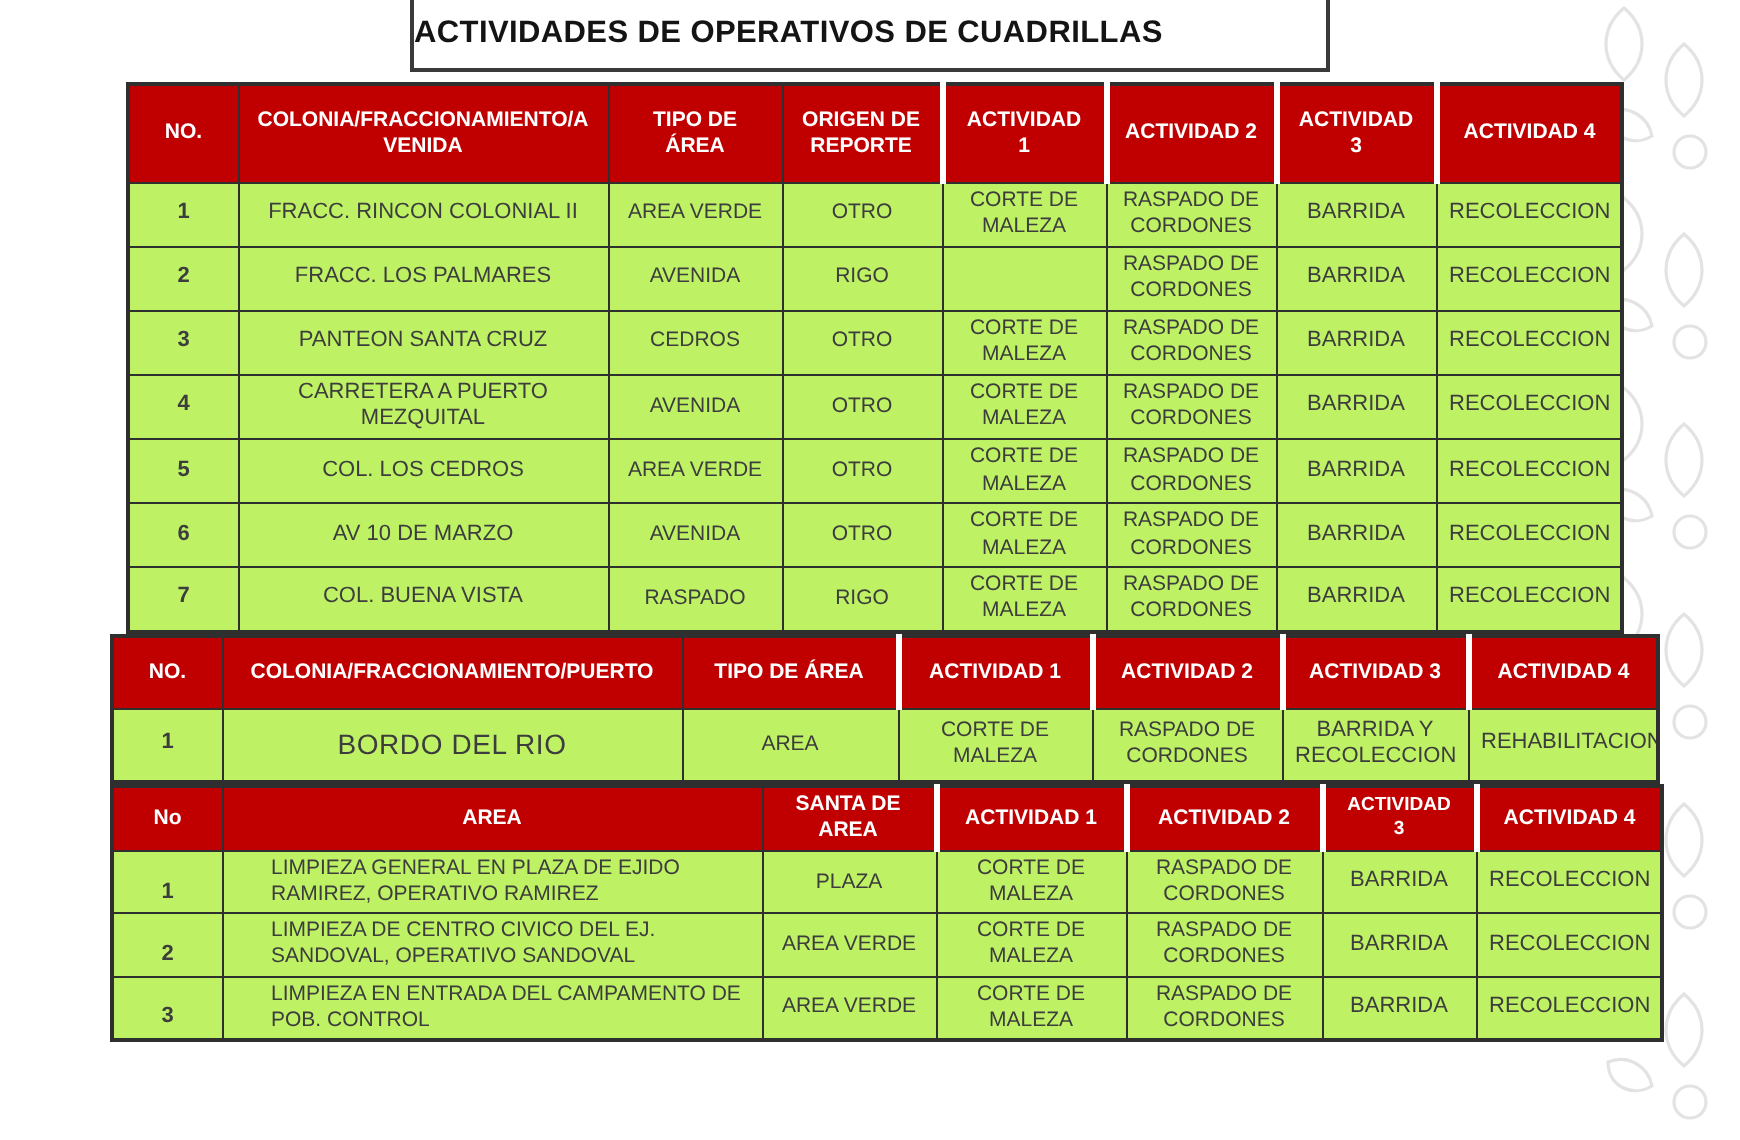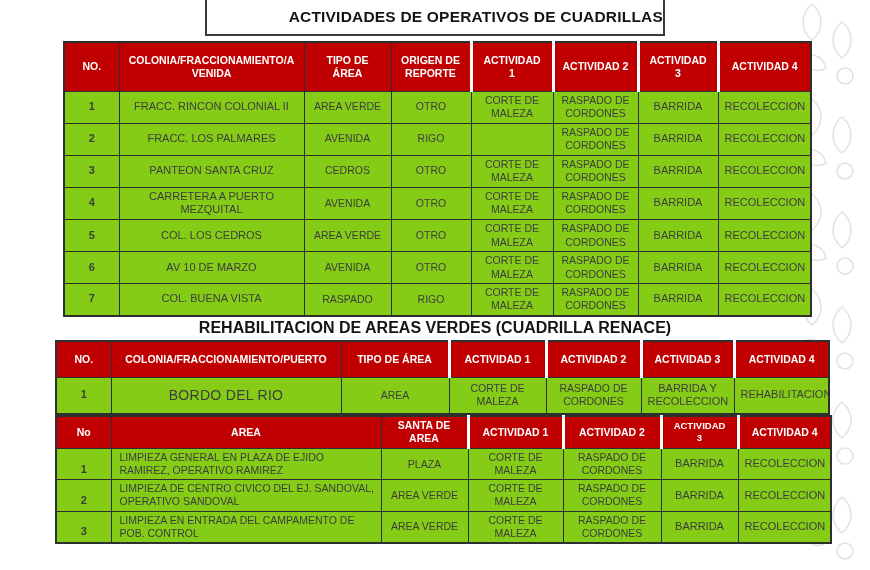--- a/index.html
+++ b/index.html
@@ -12,30 +12,30 @@
   body{
     width:870px;height:570px;overflow:hidden;background:#ffffff;position:relative;
     font-family:"Liberation Sans", sans-serif;color:var(--ink);
   }
   .watermark{position:absolute;top:0;right:0;width:80px;height:570px;z-index:0;}
   .content{position:relative;z-index:1;}
 
   .box-title{
     margin:0 0 0 205px;width:460px;height:36px;box-sizing:border-box;
     border-left:2px solid #3a3a3a;border-right:2px solid #3a3a3a;border-bottom:2px solid #3a3a3a;
-    display:flex;align-items:center;justify-content:flex-end;
+    display:flex;align-items:center;justify-content:flex-start;
     font-weight:bold;font-size:15.5px;letter-spacing:.2px;color:#141414;white-space:nowrap;
   }
   .section-title{
     width:870px;text-align:center;font-weight:bold;font-size:16px;color:#141414;
     margin:2px 0 3px 0;line-height:18px;white-space:nowrap;
   }
   .section-title.gap-below{margin-bottom:12px;}
 
-  table{border-collapse:collapse;table-layout:fixed;background:#84cc16;}
+  table{border-collapse:collapse;table-layout:fixed;background:#bef264;}
   table{border:2px solid var(--line);}
   th,td{box-sizing:border-box;overflow:hidden;}
   thead th{
     background:var(--red);color:#ffffff;font-weight:bold;font-size:10.5px;line-height:1.25;
     border:1px solid var(--line);text-align:center;vertical-align:middle;padding:2px 8px;
   }
   tbody td{
     border:1px solid var(--line);text-align:center;vertical-align:middle;
     font-size:10.5px;line-height:1.25;padding:2px 6px;color:var(--ink);
   }
@@ -51,21 +51,21 @@
   .t2{margin:0 0 0 55px;width:773px;}
   .t2 thead th{height:37px;}
   .t2 tbody td{height:36px;}
   .t2 tbody td:nth-child(2){font-size:14px;letter-spacing:.3px;margin-left:44px;}
   .t2 tbody td:nth-child(n+6){font-size:11px;}
   .t2 thead th:nth-child(n+4){border-left:3px solid #ffffff;}
 
   .t3{margin:0 0 0 55px;width:775px;}
   .t3 thead th{height:33px;}
   .t3 tbody td{height:30px;}
-  .t3 tbody td:nth-child(2){text-align:left;padding-left:8px;}
+  .t3 tbody td:nth-child(2){text-align:left;padding-left:24px;}
   .t3 tbody td:first-child{vertical-align:bottom;padding-bottom:3px;}
   .t3 tbody td:nth-child(n+6){font-size:11px;}
   .t3 thead th:nth-child(6){font-size:9.5px;}
   .t3 thead th:nth-child(n+4){border-left:3px solid #ffffff;}
 </style>
 </head>
 <body>
 
 <svg class="watermark" viewBox="0 0 80 570" xmlns="http://www.w3.org/2000/svg" aria-hidden="true">
   <defs>
@@ -180,21 +180,20 @@
           <td>RASPADO</td>
           <td>RIGO</td>
           <td>CORTE DE MALEZA</td>
           <td>RASPADO DE CORDONES</td>
           <td>BARRIDA</td>
           <td>RECOLECCION</td>
         </tr>
       </tbody>
   </table>
 
-  <div class="section-title">REHABILITACION DE AREAS VERDES (CUADRILLA RENACE)</div>
 
   <table class="t2">
     <colgroup>
       <col style="width:55px">
         <col style="width:230px">
         <col style="width:108px">
         <col style="width:97px">
       <col style="width:95px">
         <col style="width:93px">
         <col style="width:95px">

